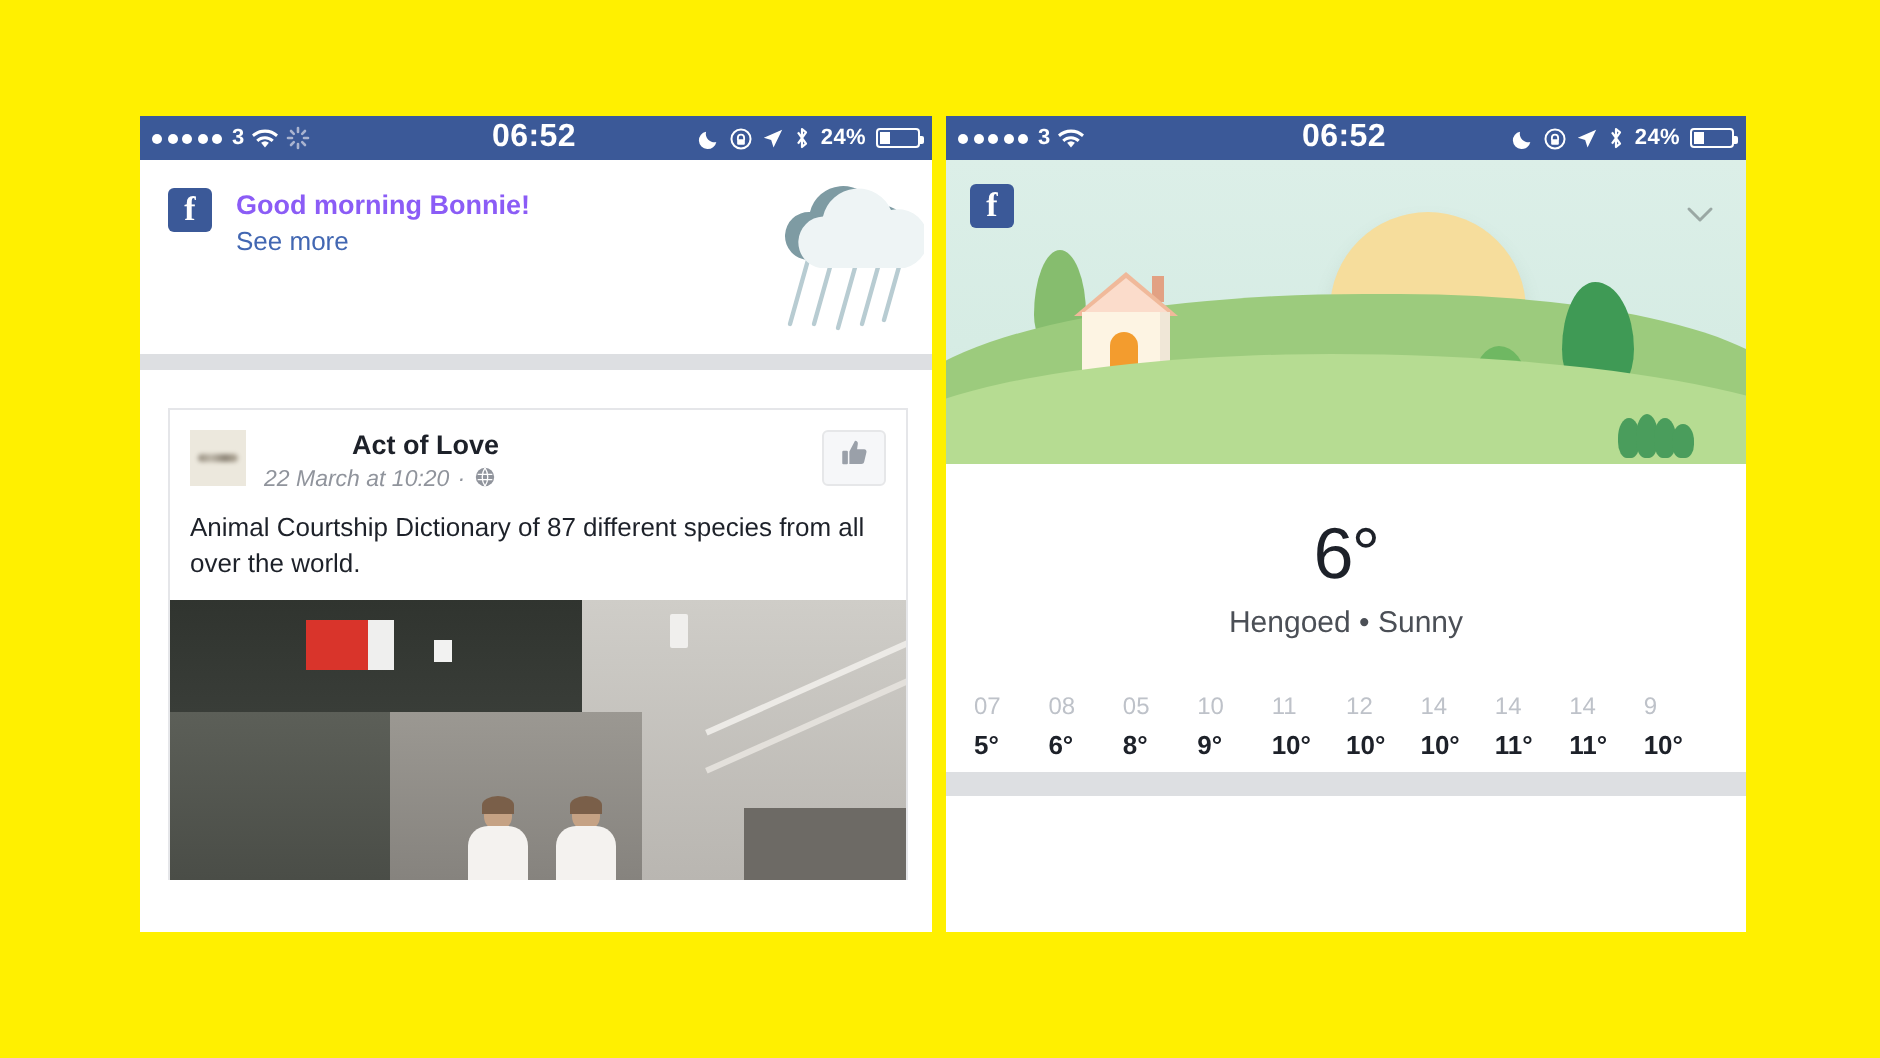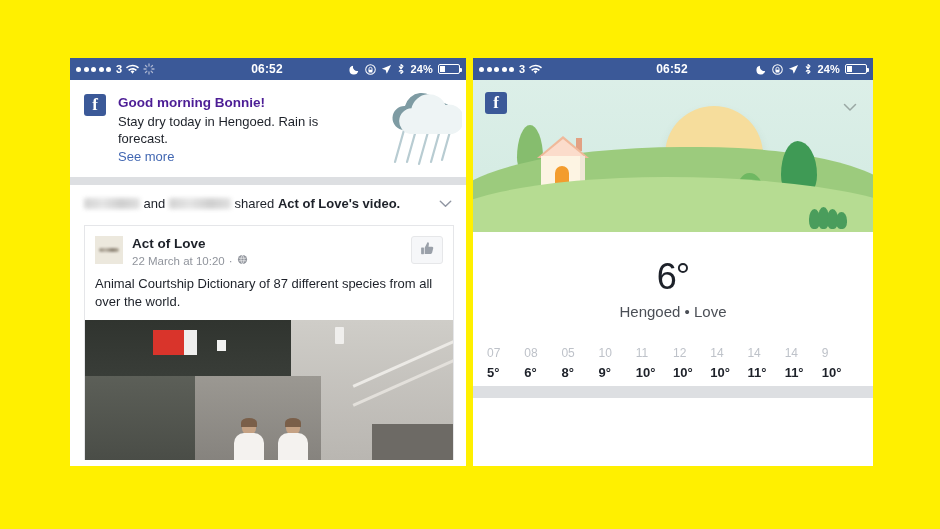--- a/index.html
+++ b/index.html
@@ -24,21 +24,21 @@
     height: 22px; background: #3b5998; color: #fff;
     display: flex; align-items: center; position: relative;
     font-size: 11.5px; font-weight: bold; letter-spacing: .2px;
   }
   .sb-left { display: flex; align-items: center; gap: 4px; padding-left: 6px; }
   .sig-dots { display: flex; gap: 2.5px; align-items: center; }
   .sig-dots i { width: 5px; height: 5px; border-radius: 50%; background: #fff; display: block; }
   .carrier { font-size: 11px; font-weight: bold; margin-left: 1px; }
   .sb-time {
     position: absolute; left: 0; right: 2px; text-align: center;
-    font-size: 12px; font-weight: bold; pointer-events: none;
+    font-size: 16px; font-weight: bold; pointer-events: none;
   }
   .sb-right {
     margin-left: auto; display: flex; align-items: center;
     gap: 5px; padding-right: 6px;
   }
   .sb-pct { font-size: 11px; font-weight: bold; }
   .battery {
     width: 22px; height: 10px; border: 1px solid #fff; border-radius: 2px;
     position: relative; display: inline-block;
   }
@@ -60,21 +60,21 @@
     text-align: center; line-height: 22px; flex: none;
   }
   .chev { color: #9197a3; }
 
   
   .notif {
     position: relative; background: #fff; padding: 14px 12px 12px 14px;
     display: flex; gap: 12px; height: 97px;
   }
   .notif-text { padding-top: 1px; }
-  .notif-title { font-size: 13.5px; font-weight: bold; color: #4c1d95; margin-bottom: 3px; }
+  .notif-title { font-size: 13.5px; font-weight: bold; color: #8b5cf6; margin-bottom: 3px; }
   .notif-body  { font-size: 13px; color: #1d2129; line-height: 17px; max-width: 245px; }
   .notif-link  { font-size: 13px; color: #4267b2; margin-top: 2px; cursor: pointer; }
   .rain-ico { position: absolute; right: 4px; top: 4px; }
 
   
   .story { background: #fff; padding: 10px 12px 0 14px; }
   .story-head {
     display: flex; align-items: flex-start; font-size: 13px;
     color: #1d2129; line-height: 17px;
   }
@@ -94,22 +94,22 @@
   .attach-head { display: flex; align-items: flex-start; padding: 10px 10px 0 10px; }
   .page-av {
     width: 28px; height: 28px; background: #ece8dd; flex: none; margin-right: 9px;
     position: relative; overflow: hidden;
   }
   .page-av::after {
     content: ""; position: absolute; left: 4px; top: 12px; right: 4px; height: 4px;
     background: linear-gradient(90deg,#9a9284,#bdb6a8,#8e8678,#b3aa9a);
     filter: blur(1.1px); border-radius: 2px;
   }
-  .page-name { font-size: 13.5px; font-weight: bold; color: #1d2129; line-height: 16px; }
-  .page-meta { font-size: 11.5px; color: #90949c; margin-top: 2px; display: flex; align-items: center; gap: 4px; }
+  .page-name { font-size: 13.5px; font-weight: bold; color: #1d2129; line-height: 16px; margin-left: 44px; }
+  .page-meta { font-size: 11.5px; color: #90949c; margin-top: 2px; display: flex; align-items: center; gap: 4px; font-style: italic; }
   .like-btn {
     margin-left: auto; width: 32px; height: 28px; background: #f6f7f9;
     border: 1px solid #e6e7e9; border-radius: 3px;
     display: flex; align-items: center; justify-content: center;
   }
   .attach-body { font-size: 13px; color: #1d2129; line-height: 18px; padding: 8px 10px 9px 10px; }
 
   
   .photo { position: relative; height: 140px; overflow: hidden; background: #c9c6c1; }
   .p-wall-r { position: absolute; right: 0; top: 0; width: 52%; height: 100%;
@@ -263,51 +263,40 @@
         <span class="battery">
             <i></i>
           </span>
       </div>
     </div>
 
     <div class="notif">
       <div class="fb-badge">f</div>
       <div class="notif-text">
         <div class="notif-title">Good morning Bonnie!</div>
-        <div class="notif-body">Stay dry today in Hengoed. Rain is forecast.</div>
         <div class="notif-link">See more</div>
       </div>
       <div class="rain-ico">
         <svg width="78" height="86" viewBox="0 0 78 86">
           <g stroke="#b8ccd2" stroke-width="2.2" stroke-linecap="round">
             <line x1="20" y1="46" x2="11" y2="78"></line>
               <line x1="32" y1="46" x2="23" y2="78"></line>
             <line x1="44" y1="48" x2="35" y2="80"></line>
               <line x1="56" y1="46" x2="47" y2="78"></line>
             <line x1="67" y1="44" x2="58" y2="76"></line>
           </g>
           <path d="M20 46a12 12 0 0 1 1-24 17 17 0 0 1 32-3 13 13 0 0 1 7 27Z" fill="#7e9ba3"></path>
           <path d="M26 50a13 13 0 0 1 1.5-25.8 18 18 0 0 1 34-3.2 14 14 0 0 1 7 29Z" fill="#eef4f5"></path>
         </svg>
       </div>
     </div>
 
     <div class="sep"></div>
 
     <div class="story">
-      <div class="story-head">
-        <div class="txt">
-          <span class="redact r1"></span><span> and </span><span class="redact r2"></span><span> shared </span><span class="bold">Act of Love's video.</span>
-        </div>
-        <span class="chev">
-          <svg width="17" height="17" viewBox="0 0 18 18">
-              <path d="M3.5 6.5 9 12l5.5-5.5" fill="none" stroke="#9197a3" stroke-width="1.5" stroke-linecap="round" stroke-linejoin="round"></path>
-            </svg>
-        </span>
-      </div>
 
       <div class="attach">
         <div class="attach-head">
           <div class="page-av"></div>
           <div>
             <div class="page-name">Act of Love</div>
             <div class="page-meta">
               <span>22 March at 10:20</span>
               <span>·</span>
               <span>
@@ -448,21 +437,21 @@
             <path d="M3.5 6.5 9 12l5.5-5.5" fill="none" stroke="#9aa8a4" stroke-width="1.5" stroke-linecap="round" stroke-linejoin="round"></path>
           </svg>
       </div>
     </div>
 
     <div class="temp-block">
       <div class="temp-big">6°</div>
       <div class="temp-sub">
         <span>Hengoed</span>
         <span>•</span>
-        <span>Love</span>
+        <span>Sunny</span>
       </div>
     </div>
 
     <div class="hours">
       <div class="hour">
         <div class="hh">07</div>
         <div class="ht">5°</div>
       </div>
       <div class="hour">
         <div class="hh">08</div>

